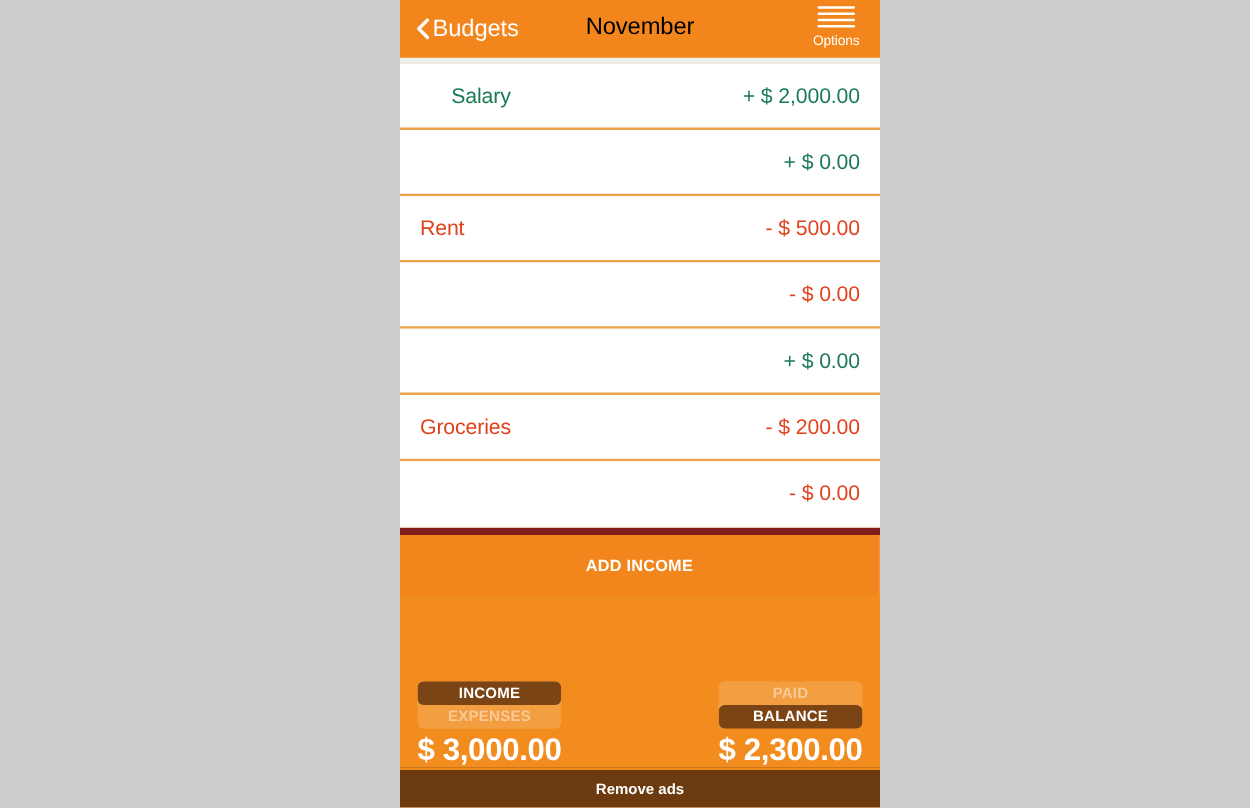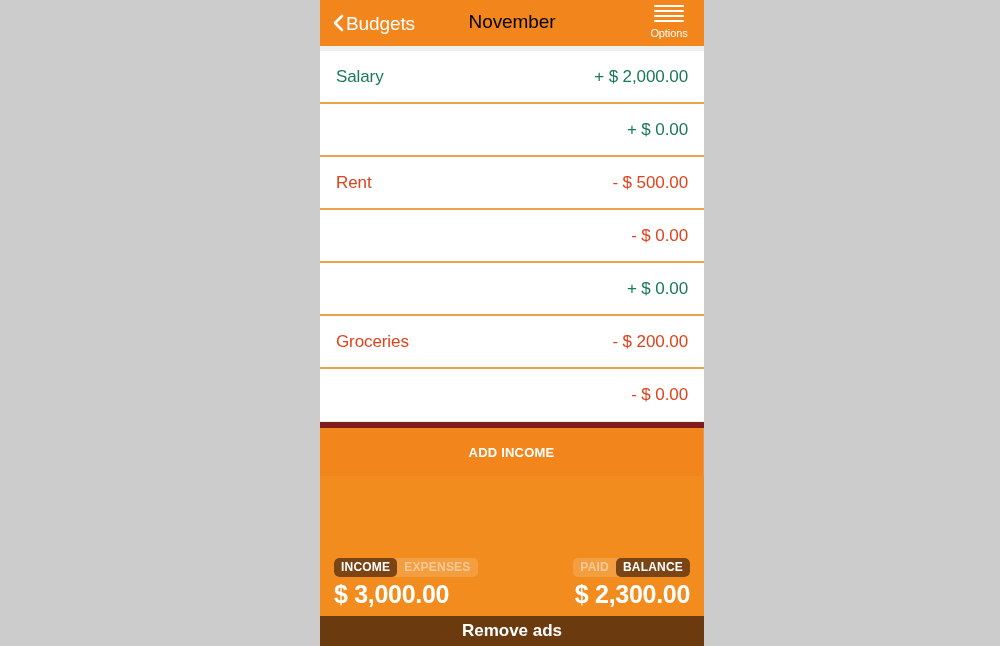--- a/index.html
+++ b/index.html
@@ -120,21 +120,21 @@
     border-bottom: 1px solid #e9eeec;
   }
   .row-name {
     font-size: 17px;
     letter-spacing: -0.1px;
   }
   .row-amount {
     font-size: 17px;
     letter-spacing: -0.1px;
   }
-  .income-text { color: #1a7a53; }
+  .income-text { color: #1a7a53; margin-left: 25px; }
   .expense-text { color: #e0421c; }
 
   
   .actions {
     flex: 0 0 48px;
     display: flex;
     background: #f2851b;
     border-top: 6px solid #7f1d1d;
   }
   .action-btn {
@@ -167,28 +167,29 @@
     justify-content: space-between;
     align-items: flex-start;
     padding: 6px 14px 0 14px;
     background: #f28c1e;
     box-sizing: border-box;
   }
   .summary-col {
     display: flex;
     flex-direction: column;
   }
-  .summary-col.right { align-items: flex-end; }
+  .summary-col.right { }
 
   .toggle {
     display: inline-flex;
     background: rgba(255,255,255,0.16);
     border-radius: 5px;
     overflow: hidden;
     margin-bottom: 3px;
+    flex-direction: column;
   }
   .toggle-seg {
     font-size: 12px;
     font-weight: bold;
     letter-spacing: 0.2px;
     padding: 3px 7px 4px 7px;
     line-height: 12px;
     color: rgba(255,255,255,0.45);
     background: transparent;
     border: 0;
@@ -208,21 +209,21 @@
   }
 
   
   .footer {
     flex: 0 0 32px;
     background: #6b3a0f;
     color: #ffffff;
     display: flex;
     align-items: center;
     justify-content: center;
-    font-size: 17px;
+    font-size: 12px;
     font-weight: bold;
     border-top: 2px solid #f28c1e;
     box-sizing: border-box;
   }
 </style>
 </head>
 <body>
 
 <div class="phone">
 

